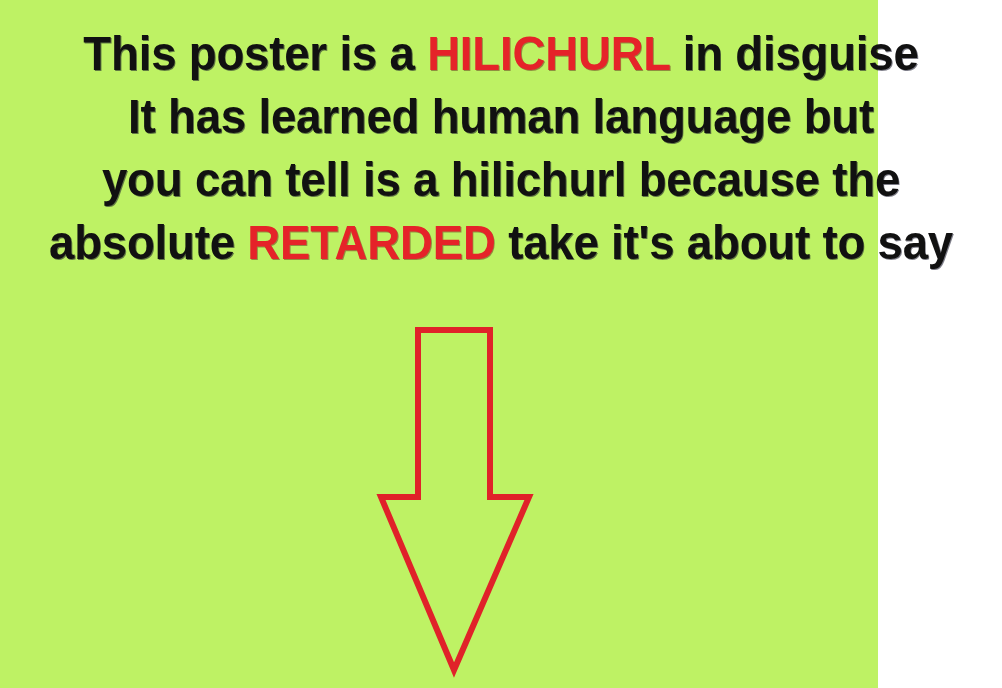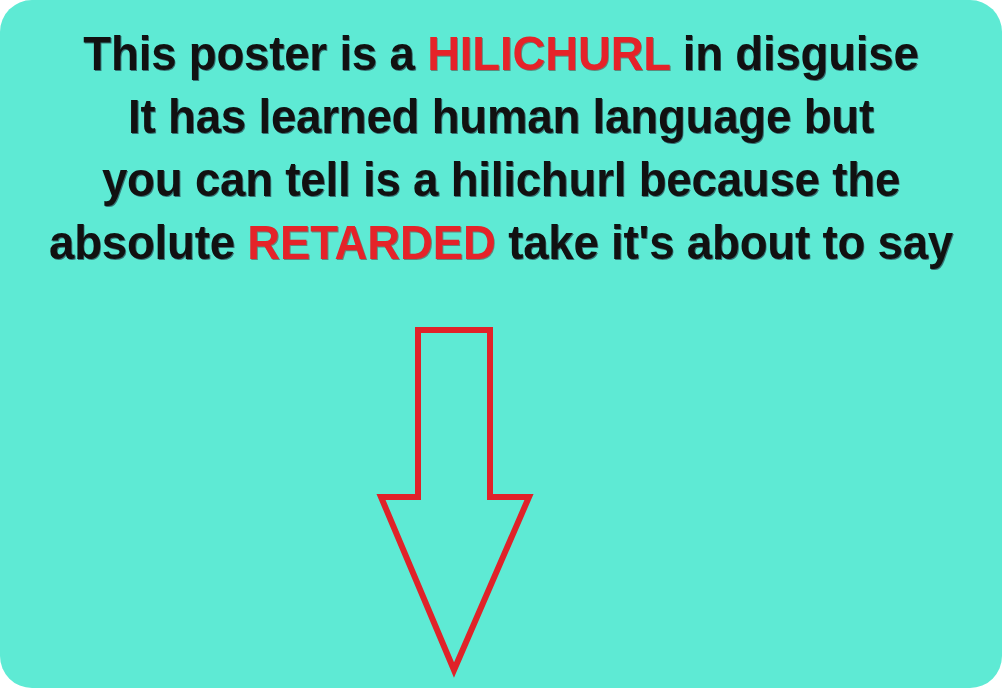--- a/index.html
+++ b/index.html
@@ -9,24 +9,23 @@
   body {
     width: 1002px;
     height: 688px;
     background: #ffffff;
     font-family: "Liberation Sans Narrow", "Liberation Sans", "DejaVu Sans", sans-serif;
     overflow: hidden;
   }
 
   #meme-root {
     position: relative;
-    width: 1002px;
+    width: 878px;
     height: 688px;
-    background: #5eead4;
-    border-radius: 32px;
+    background: #bef264;
   }
 
   
   #caption-block {
     position: absolute;
     left: 0;
     top: 22px;
     width: 1002px;
     text-align: center;
   }

